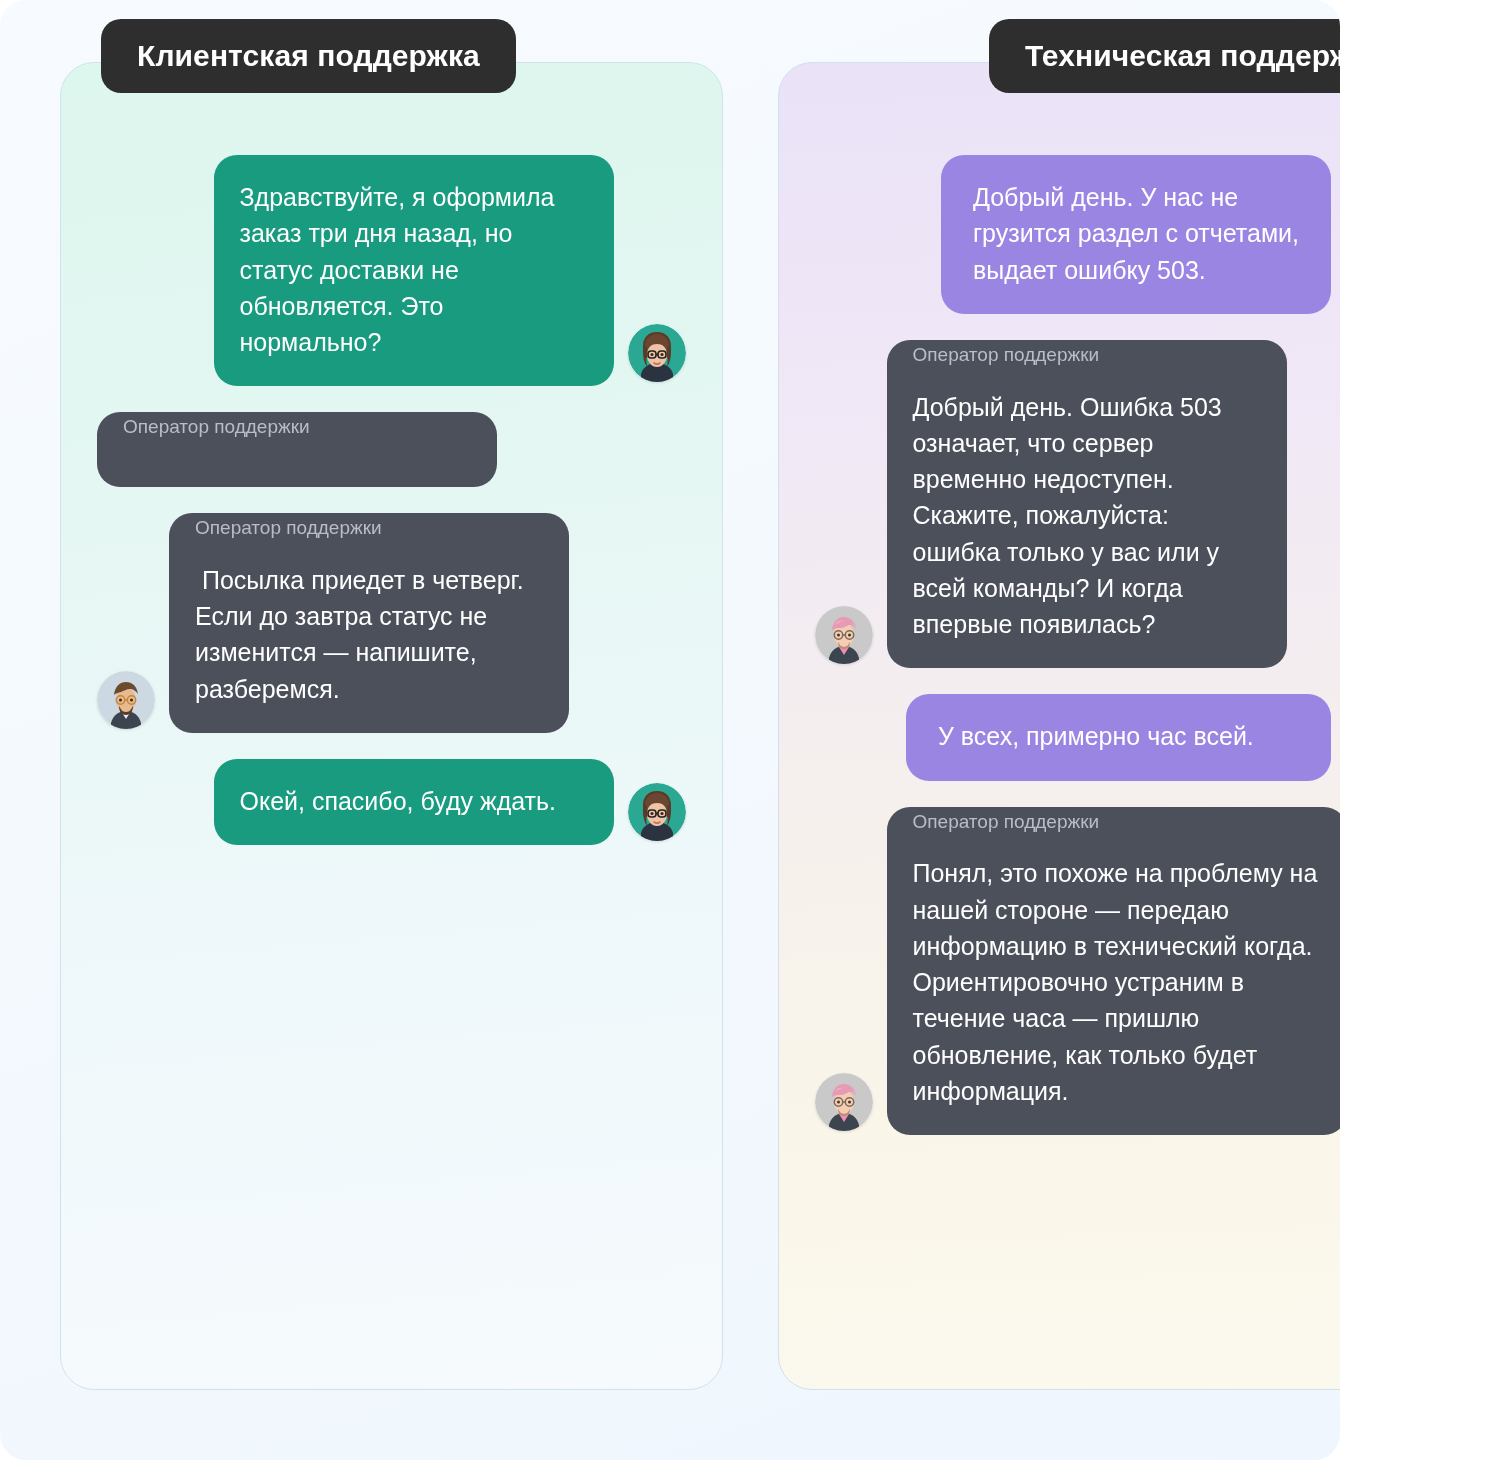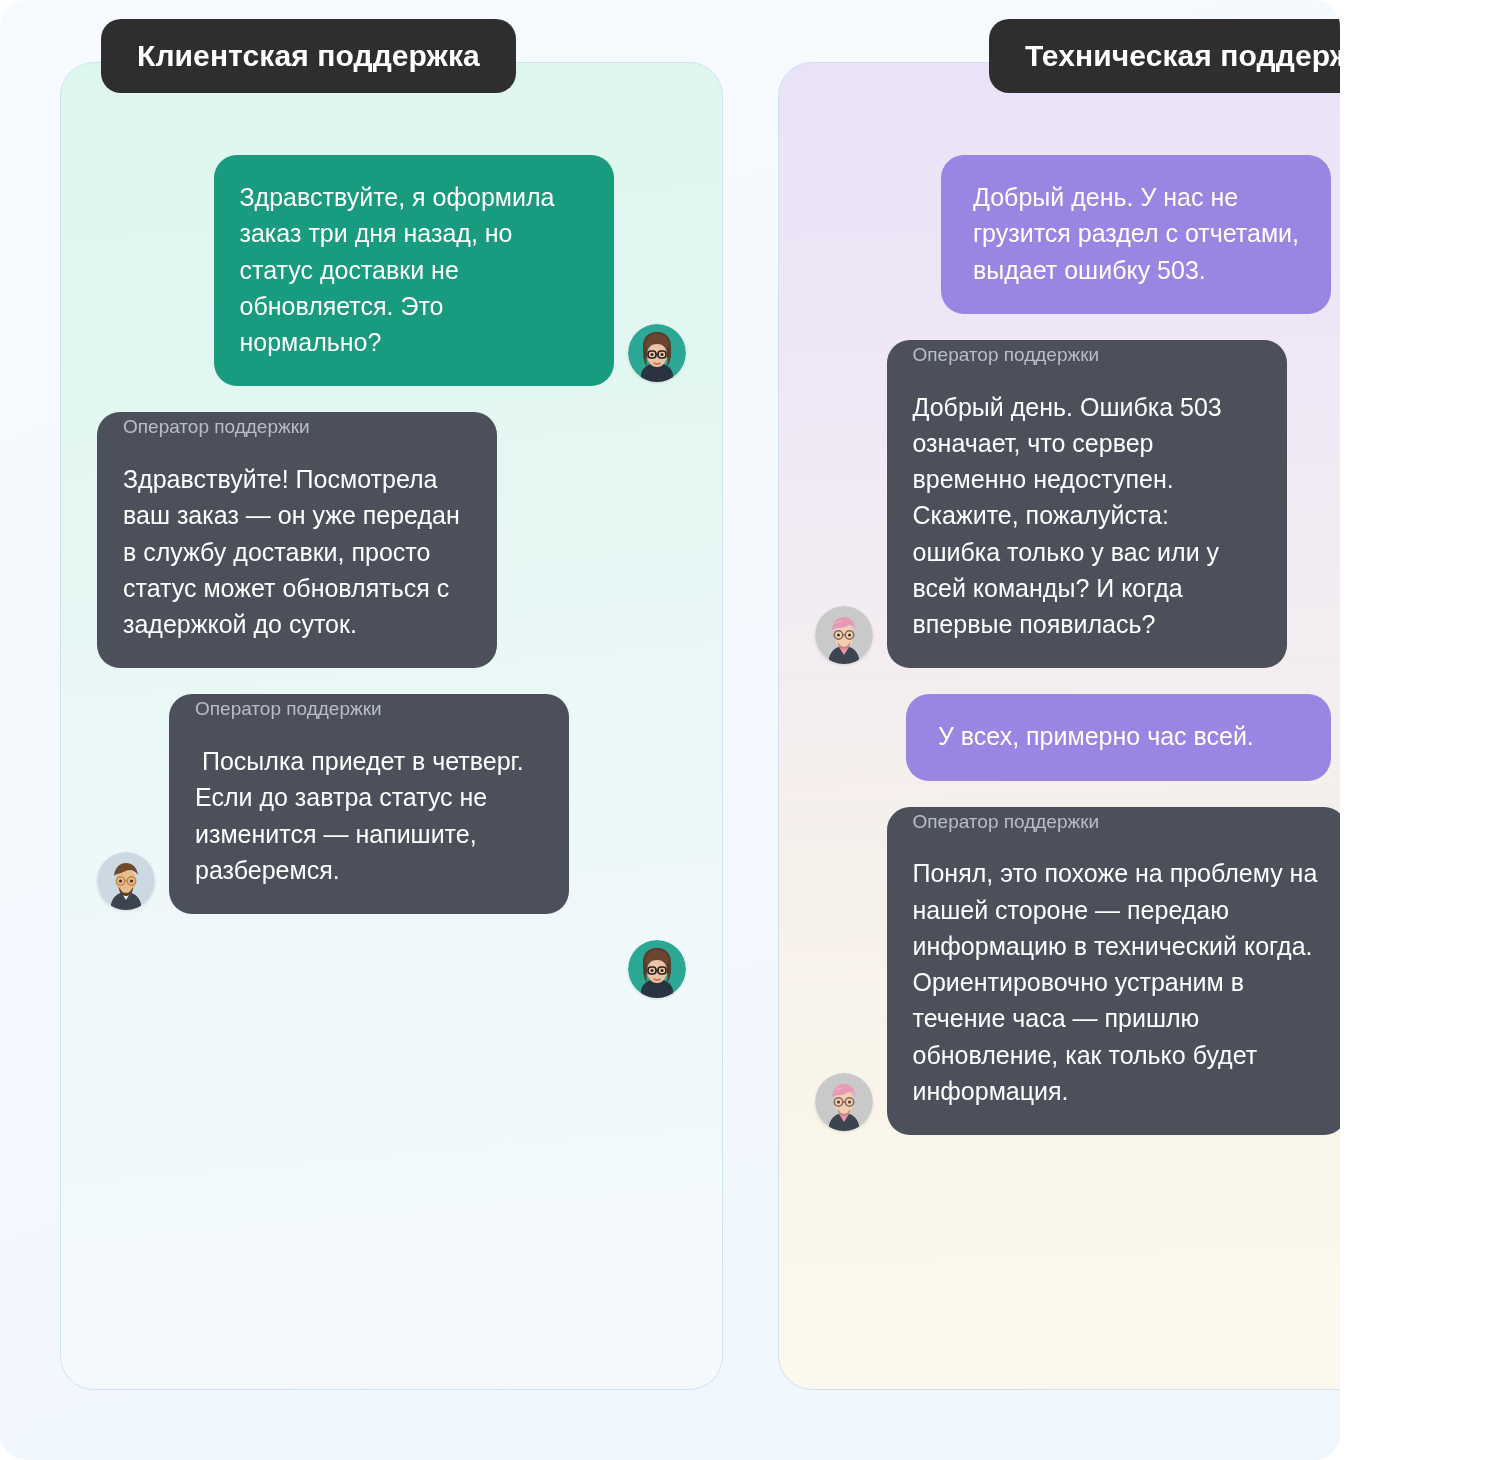--- a/index.html
+++ b/index.html
@@ -152,21 +152,20 @@
               <circle cx="24" cy="30.5" r="1.6" fill="#3a2a20"></circle>
               <circle cx="34" cy="30.5" r="1.6" fill="#3a2a20"></circle>
               <path d="M26 39c2 1.5 4 1.5 6 0" stroke="#c0705e" stroke-width="1.6" fill="none" stroke-linecap="round"></path>
             </svg>
           </div>
         </div>
 
         <div class="msg-row in">
           <div class="bubble operator w-left-op">
             <span class="op-label">Оператор поддержки</span>
-            <span class="bubble-text">Здравствуйте! Посмотрела ваш заказ — он уже передан в службу доставки, просто статус может обновляться с задержкой до суток.</span>
           </div>
         </div>
 
         <div class="msg-row in">
           <div class="avatar">
             <svg viewBox="0 0 58 58" xmlns="http://www.w3.org/2000/svg">
               <circle cx="29" cy="29" r="29" fill="#ccd9e2"></circle>
               <path d="M14 52c2-8 8-12 15-12s13 4 15 12v6H14z" fill="#3c4450"></path>
               <path d="M24 40h10l-5 8z" fill="#e8eef3"></path>
               <ellipse cx="29" cy="29" rx="10" ry="12" fill="#e9b98f"></ellipse>
@@ -179,20 +178,23 @@
               <circle cx="34.5" cy="29" r="1.5" fill="#3a2a20"></circle>
             </svg>
           </div>
           <div class="bubble operator w-left-user2">
             <span class="op-label">Оператор поддержки</span>
             <span class="bubble-text"> Посылка приедет в четверг. Если до завтра статус не изменится — напишите, разберемся.</span>
           </div>
         </div>
 
         <div class="msg-row out">
+          <div class="bubble user-green w-left-user">
+            <span class="bubble-text">Окей, спасибо, буду ждать.</span>
+          </div>
           <div class="avatar">
             <svg viewBox="0 0 58 58" xmlns="http://www.w3.org/2000/svg">
               <circle cx="29" cy="29" r="29" fill="#2aa893"></circle>
               <path d="M29 8c-9 0-14 6-14 14 0 6 1 10 2 13l3-2-1-11c4 2 8 3 10 3s6-1 10-3l-1 11 3 2c1-3 2-7 2-13 0-8-5-14-14-14z" fill="#5b3a28"></path>
               <path d="M13 50c2-7 8-11 16-11s14 4 16 11v8H13z" fill="#2c3340"></path>
               <ellipse cx="29" cy="31" rx="10" ry="12" fill="#f0c3a4"></ellipse>
               <path d="M17 22c0-7 5-12 12-12s12 5 12 12c0 3-1 5-2 6-1-5-4-8-10-8s-9 3-10 8c-1-1-2-3-2-6z" fill="#6b4630"></path>
               <path d="M19 23c-1 6-1 14 0 20-3-4-4-10-4-15 0-4 1-7 4-5zM39 23c1 6 1 14 0 20 3-4 4-10 4-15 0-4-1-7-4-5z" fill="#5b3a28"></path>
               <rect x="20" y="27" width="8" height="7" rx="3" fill="none" stroke="#222" stroke-width="1.6"></rect>
               <rect x="30" y="27" width="8" height="7" rx="3" fill="none" stroke="#222" stroke-width="1.6"></rect>

